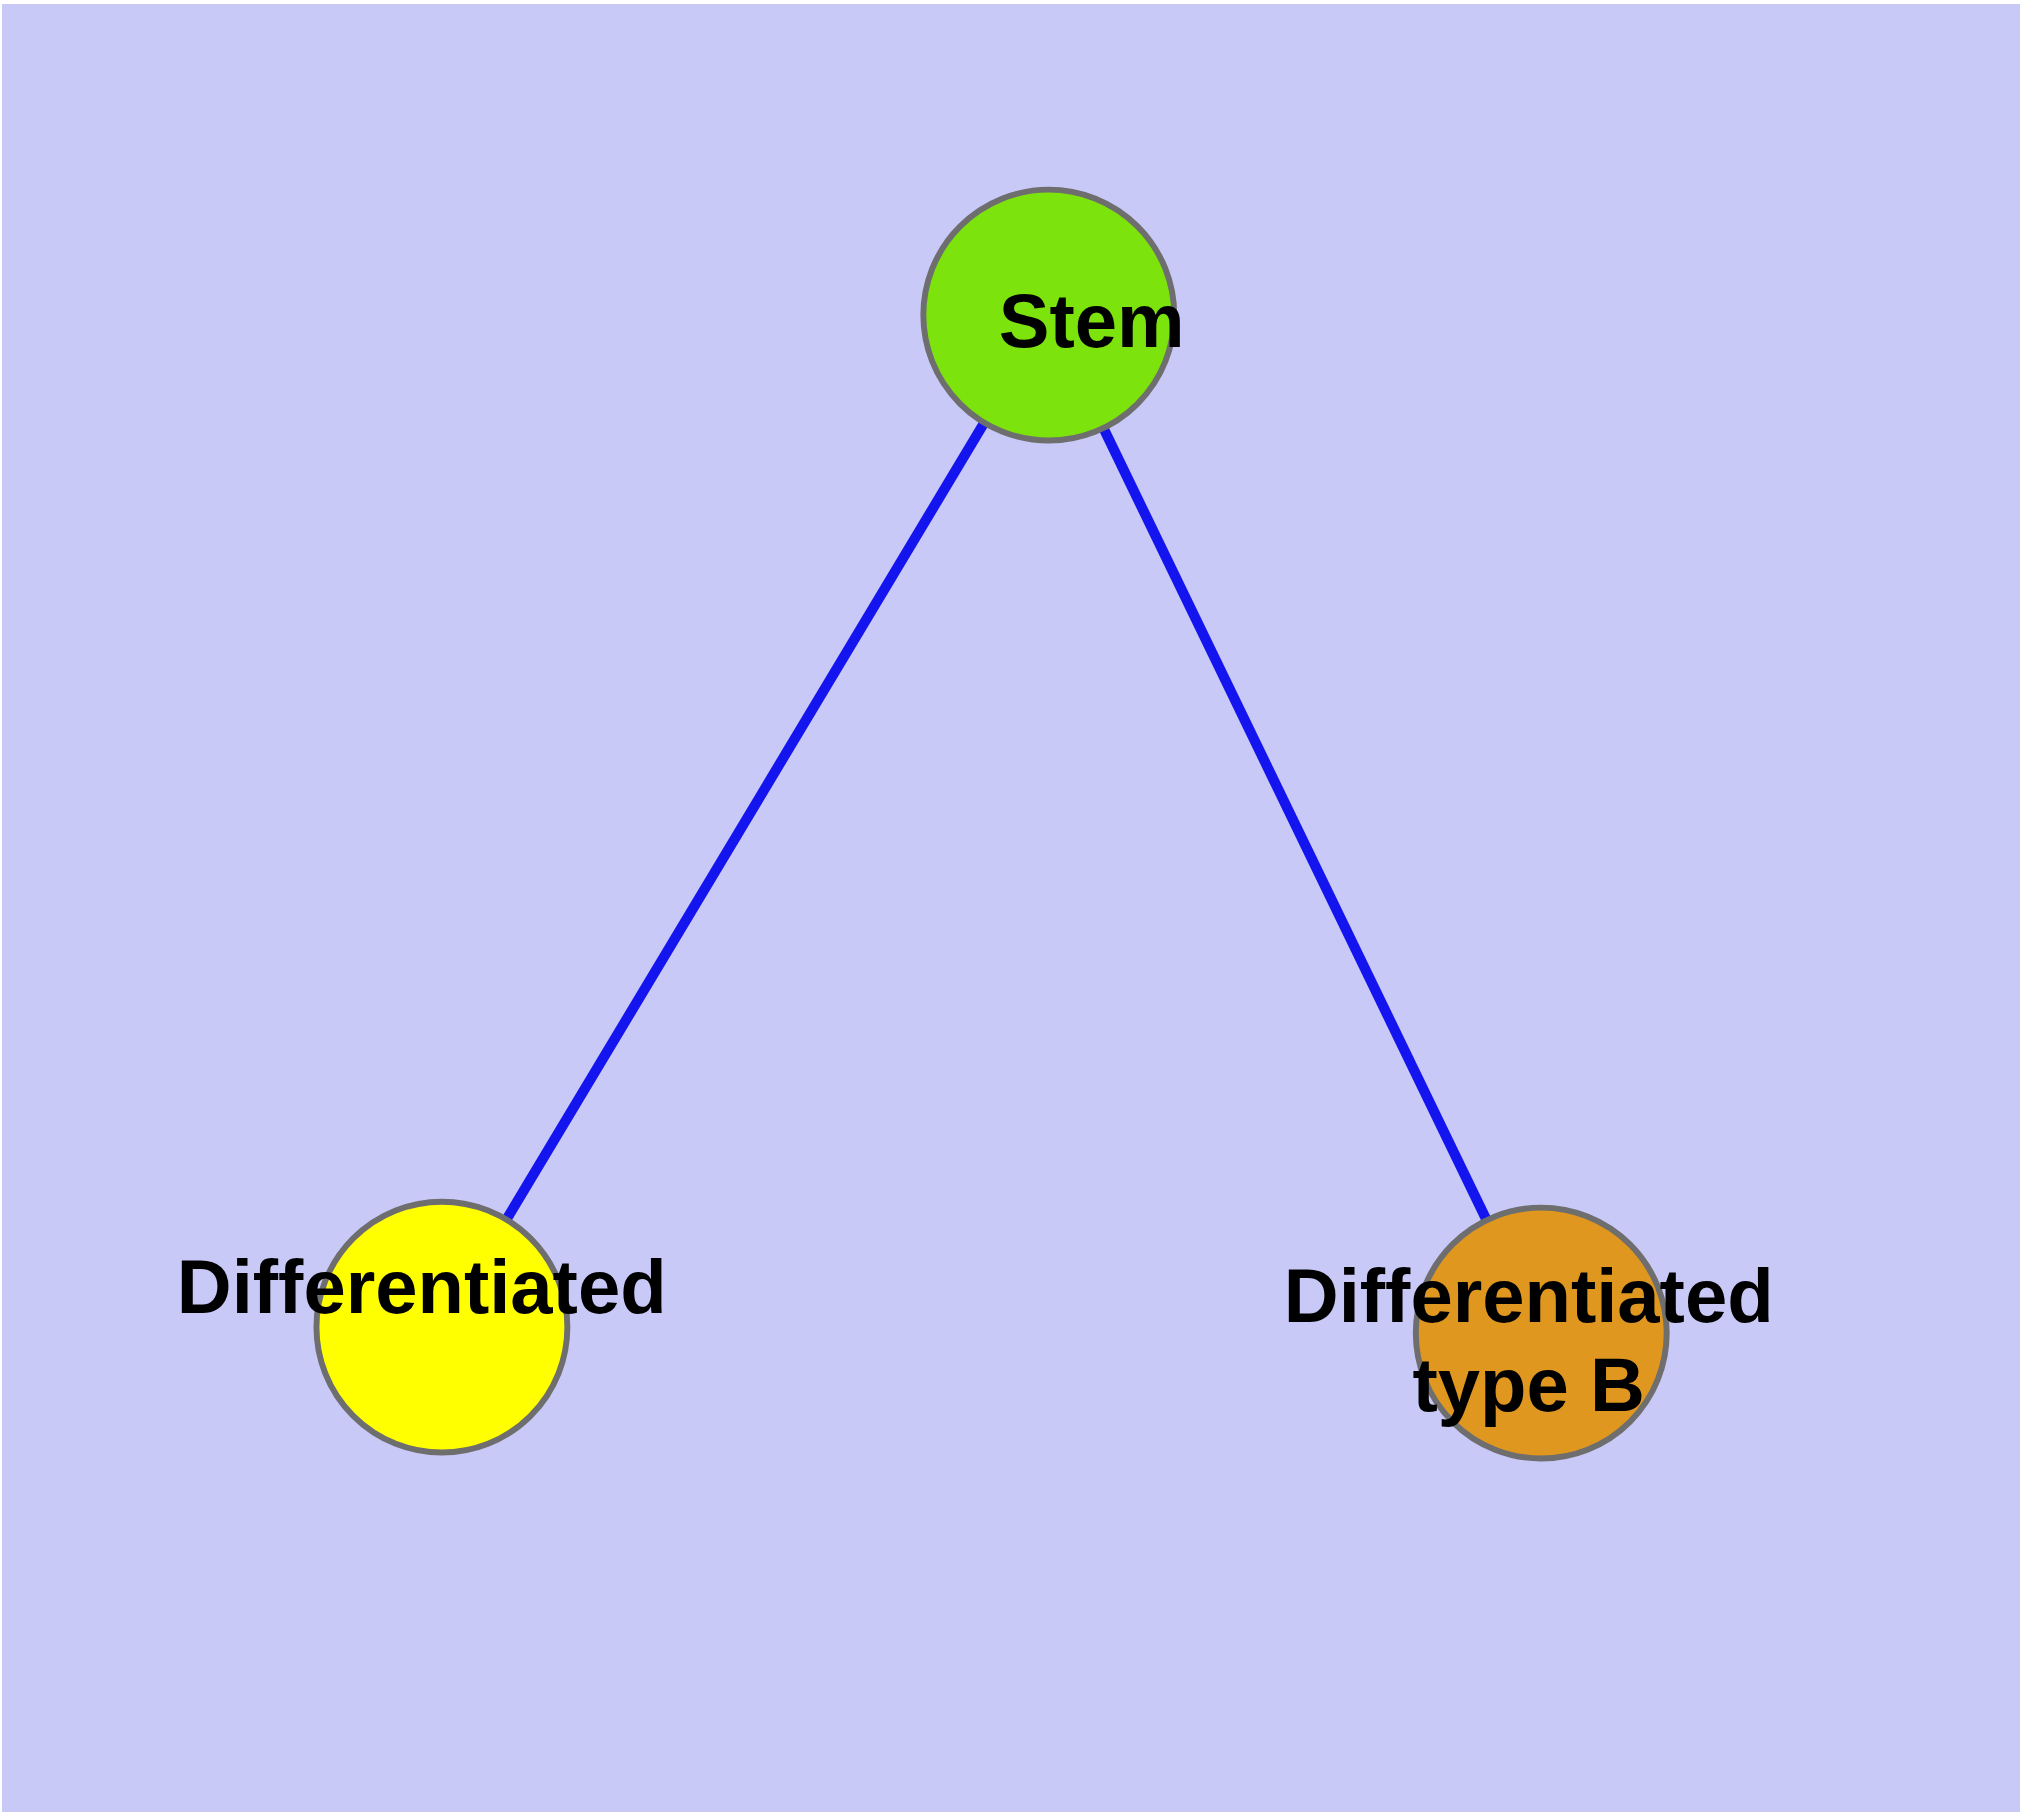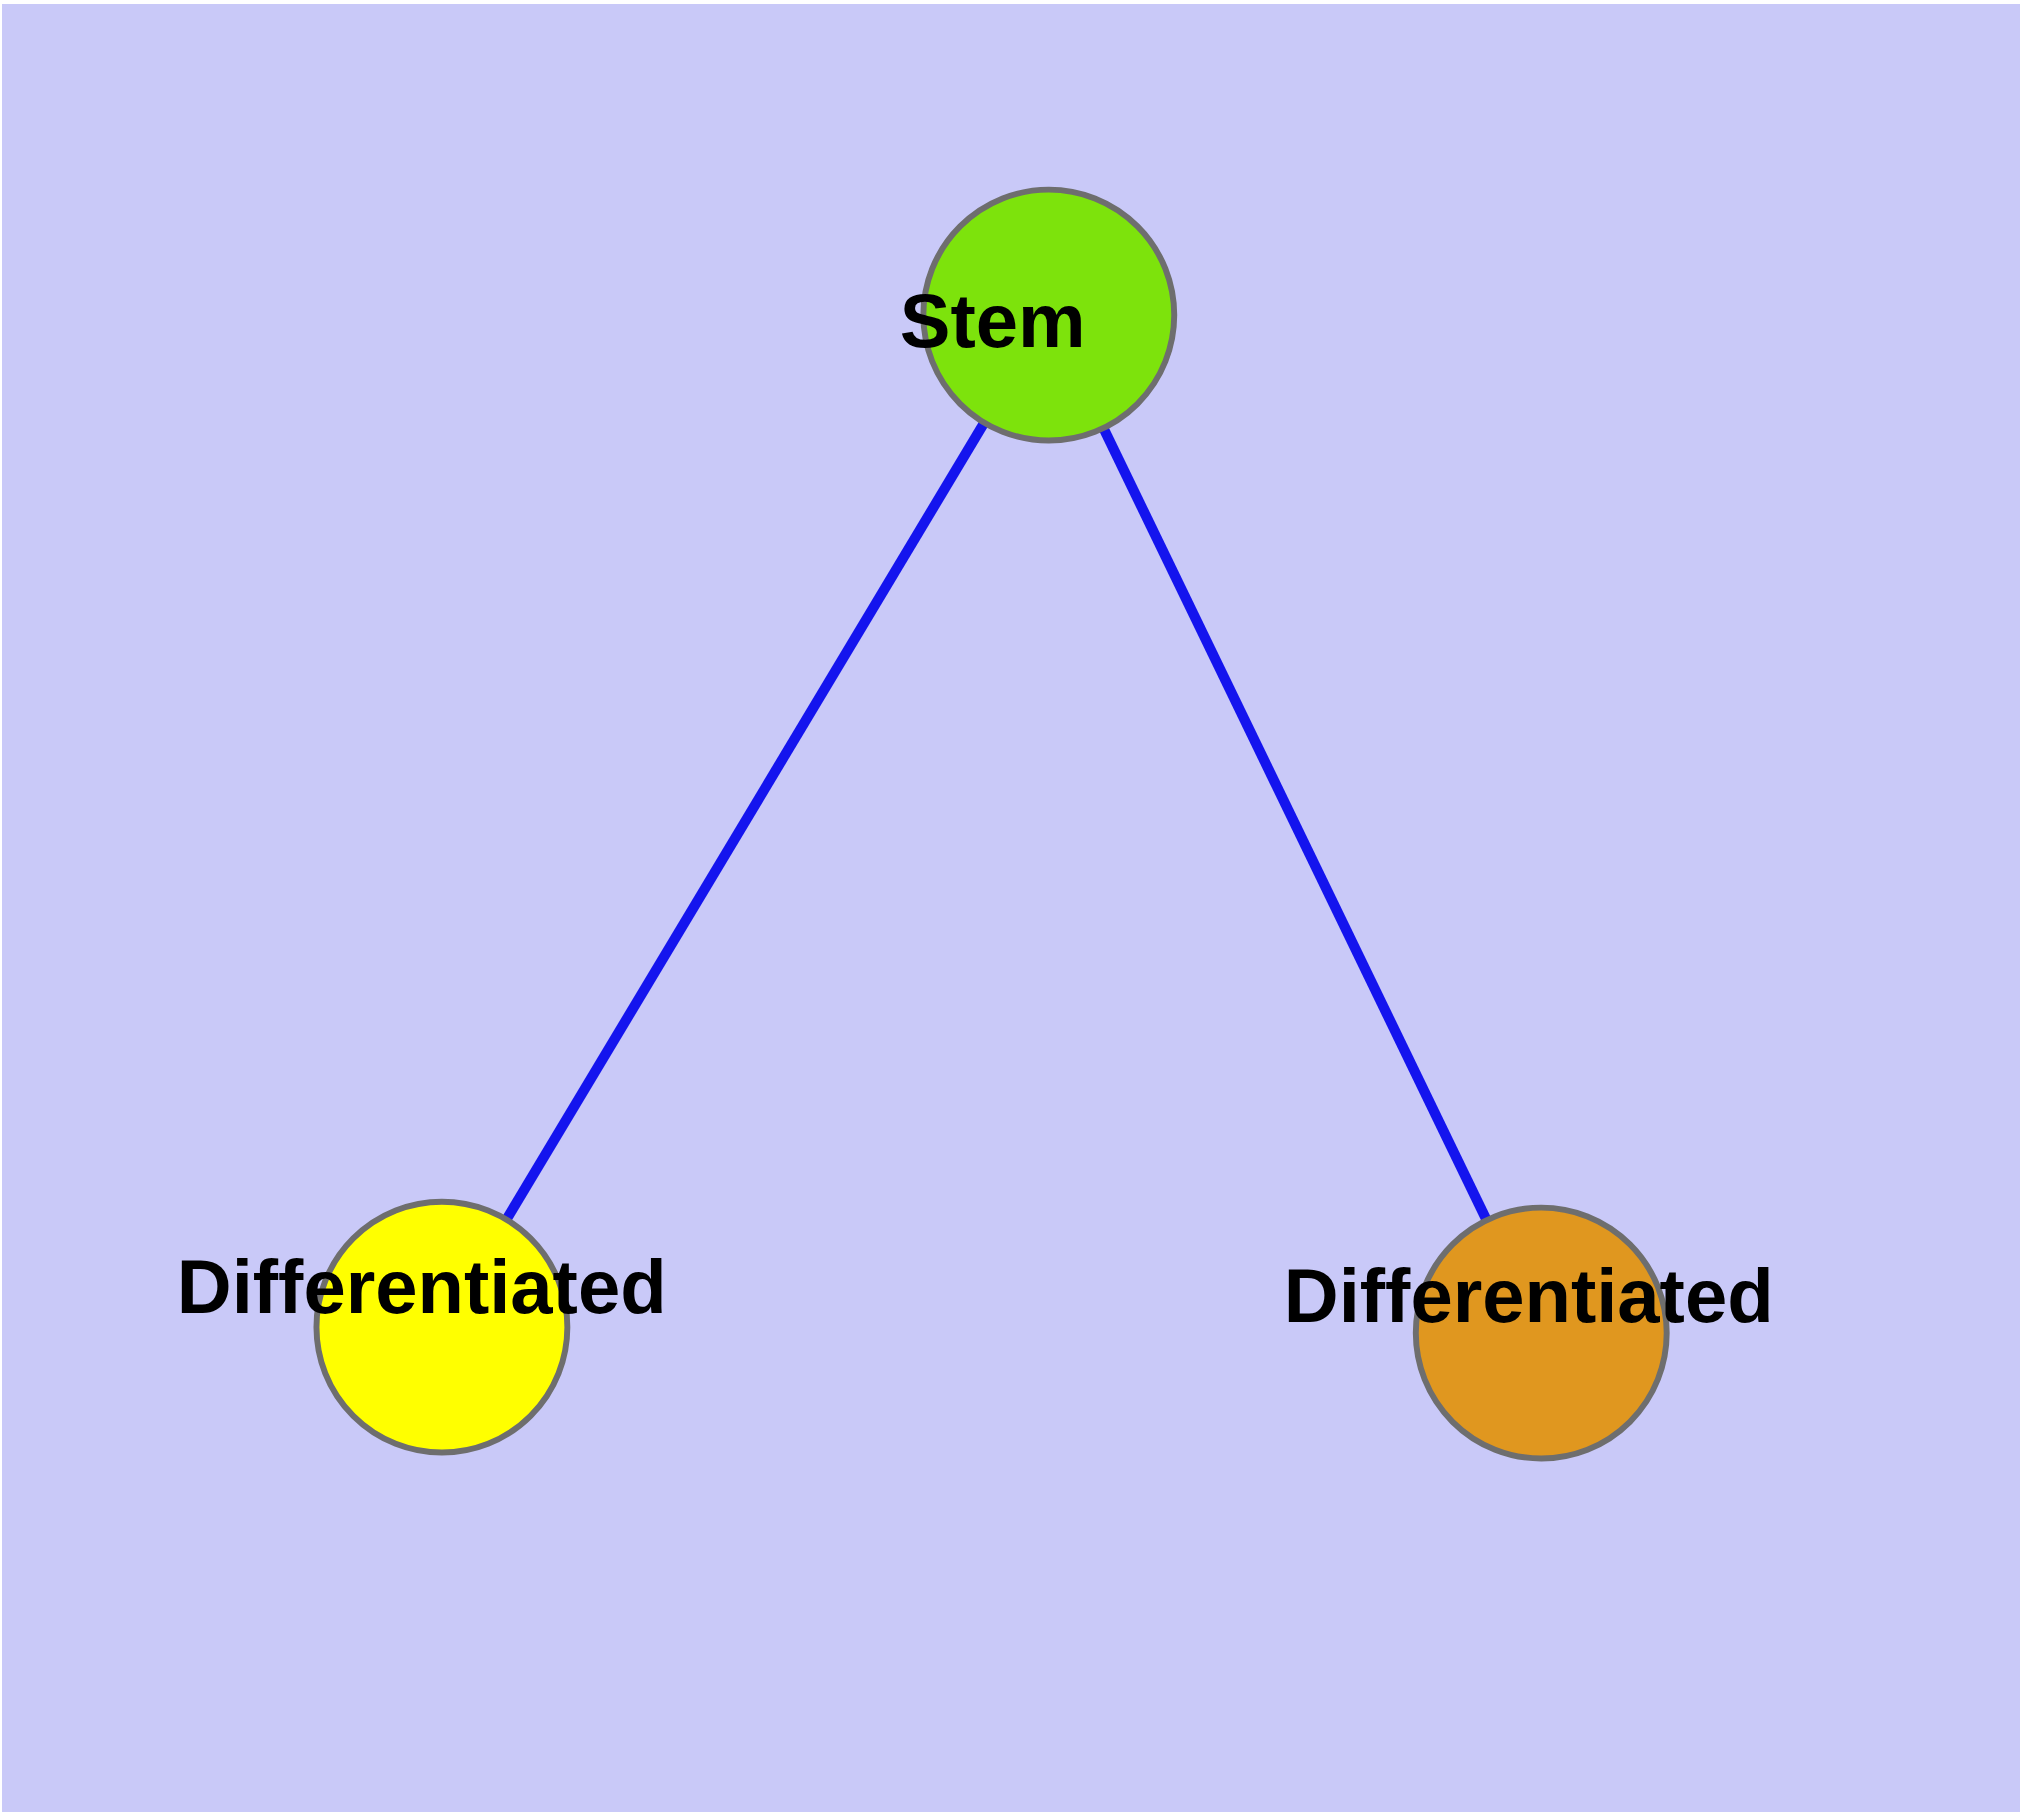--- a/index.html
+++ b/index.html
@@ -63,25 +63,26 @@
           <line x1="1235" y1="367" x2="519" y2="1561" stroke="#1414EE" stroke-width="12"></line>
           <line x1="1235" y1="367" x2="1816" y2="1568" stroke="#1414EE" stroke-width="12"></line>
         </g>
       <g id="nodes-layer">
           <circle cx="1235" cy="367" r="148" fill="#7DE30C" stroke="#6E6E6E" stroke-width="7"></circle>
           <circle cx="519" cy="1561" r="148" fill="#FFFF00" stroke="#6E6E6E" stroke-width="7"></circle>
           <circle cx="1816" cy="1568" r="148" fill="#E0971F" stroke="#6E6E6E" stroke-width="7"></circle>
         </g>
     </svg>
     <div class="labels-layer" id="labels-layer">
-        <div class="node-label" style="left: 991px; top: 272px;">
+        <div class="node-label" style="left: 1090px; top: 272px;">
           <span class="label-line">Stem</span>
         </div>
         <div class="node-label" style="left: 420px; top: 1238px;">
           <span class="label-line">Differentiated</span>
         </div>
         <div class="node-label" style="left: 1527px; top: 1247px;">
           <span class="label-line">Differentiated</span>
+          <span class="label-line">type B</span>
         </div>
       </div>
   </div>
 </div>
 
 
 </body></html>

